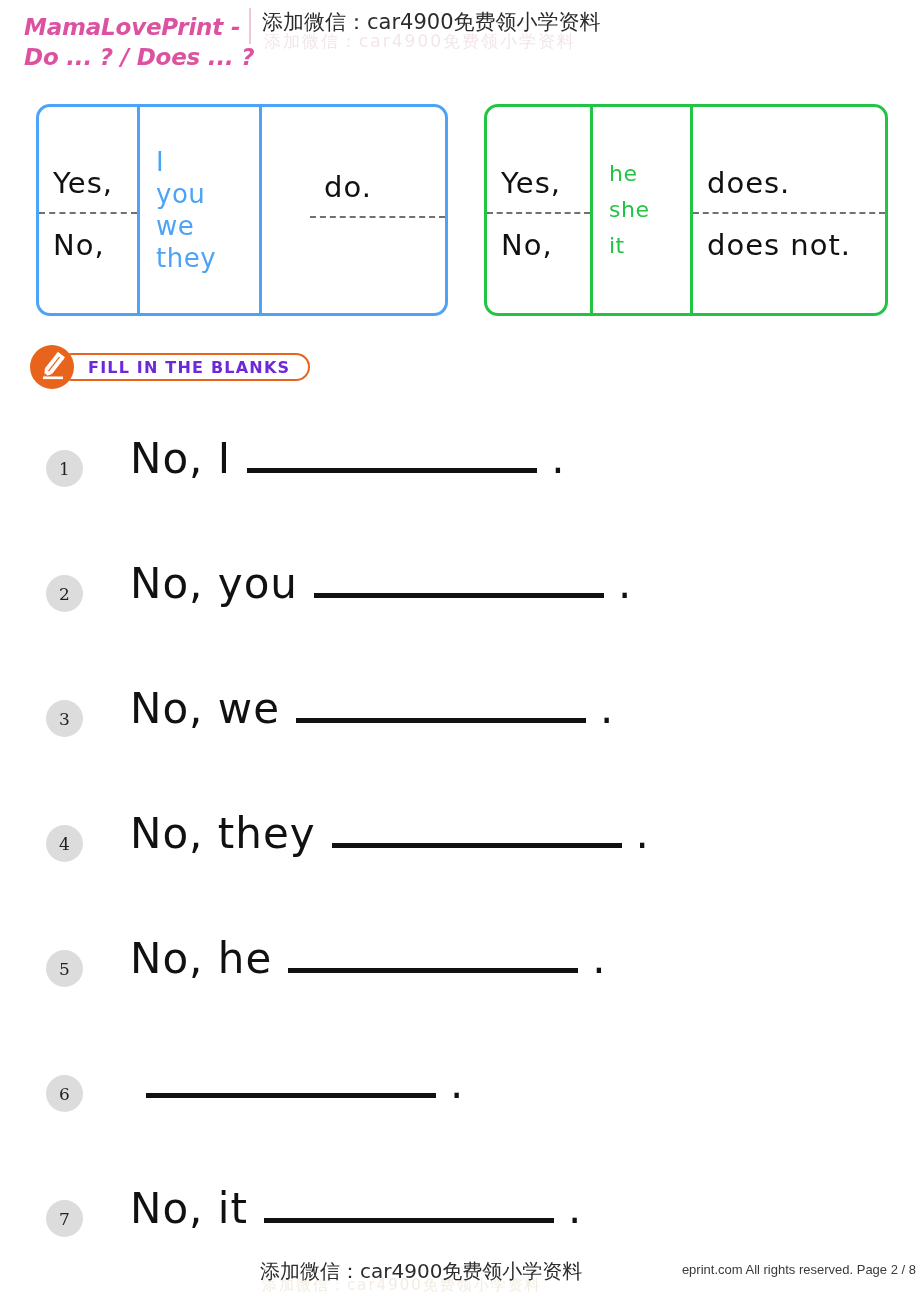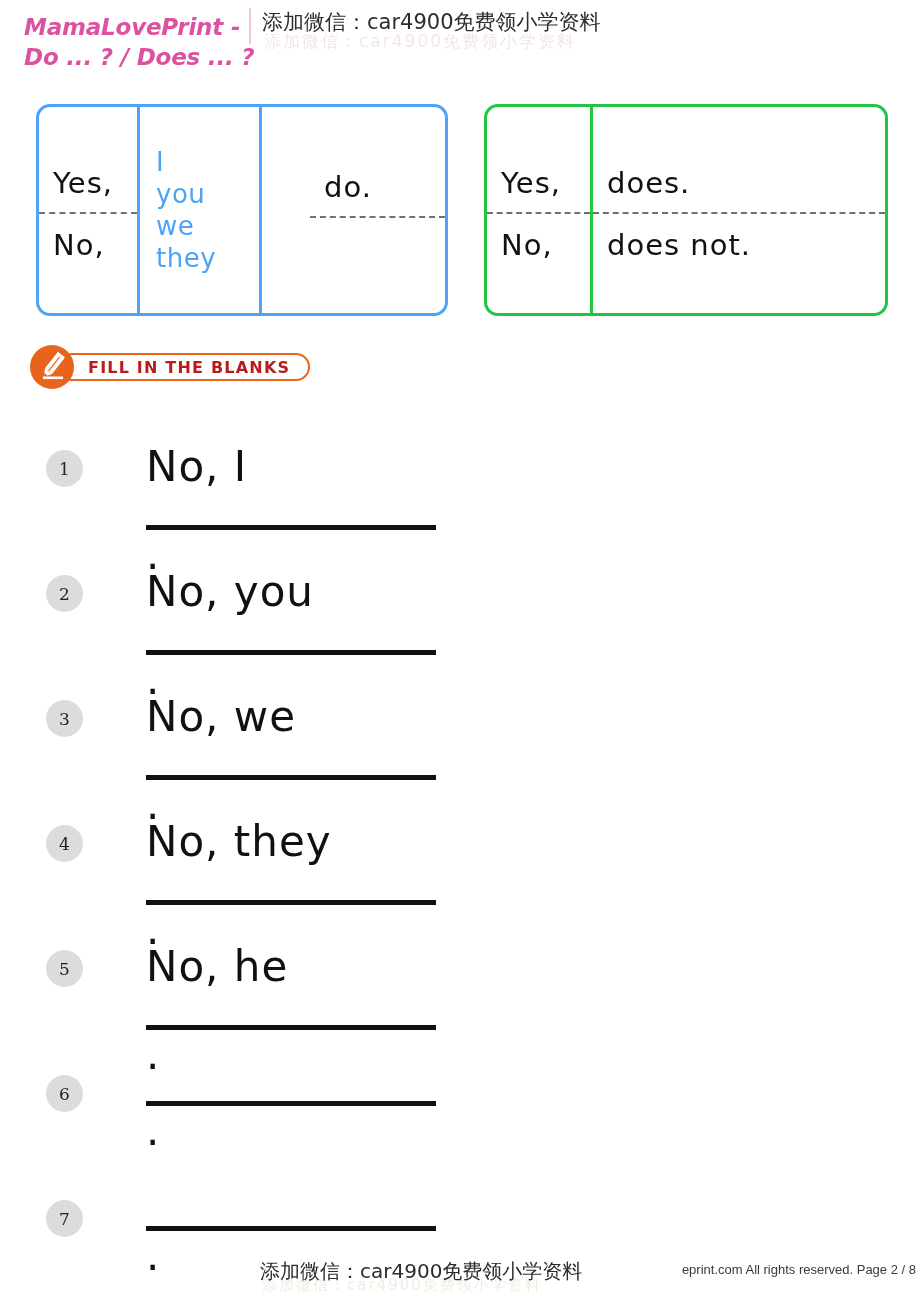--- a/index.html
+++ b/index.html
@@ -173,21 +173,21 @@
     display: flex;
     align-items: center;
     box-sizing: border-box;
     background: transparent;
   }
   #badge-label {
     font-family: "DejaVu Sans", sans-serif;
     font-size: 16px;
     font-weight: bold;
     letter-spacing: 1.2px;
-    color: #b91c1c;
+    color: #6d28d9;
     white-space: nowrap;
   }
 
   
   #questions {
     position: absolute;
     left: 0;
     top: 428px;
     width: 920px;
   }
@@ -207,25 +207,24 @@
     align-items: center;
     justify-content: center;
     font-family: "DejaVu Serif", serif;
     font-size: 17px;
     color: #222222;
     box-sizing: border-box;
   }
   .qtext {
     position: absolute;
     left: 130px;
-    top: 14px;
+    top: 6px;
     display: flex;
     align-items: baseline;
     white-space: nowrap;
-    flex-direction: column;
   }
   .qstem {
     font-family: "DejaVu Sans", sans-serif;
     font-size: 42px;
     letter-spacing: 1px;
     color: #111111;
   }
   .qblank {
     display: inline-block;
     margin: 0 14px 0 16px;
@@ -316,20 +315,27 @@
     </div>
     <div class="gcol col-c">
       <div class="gcell top dashed-top">do.</div>
     </div>
   </div>
 
   <div class="gbox green">
     <div class="gcol col-a">
       <div class="gcell top dashed-top">Yes,</div>
       <div class="gcell bottom">No,</div>
+    </div>
+    <div class="gcol col-b">
+      <div class="pron-stack">
+        <span class="pron">he</span>
+        <span class="pron">she</span>
+        <span class="pron">it</span>
+      </div>
     </div>
     <div class="gcol col-c">
       <div class="gcell top dashed-top">does.</div>
       <div class="gcell bottom">does not.</div>
     </div>
   </div>
 
 </div>
 
 <div id="section-badge">
@@ -401,20 +407,21 @@
     <div class="qnum">6</div>
     <div class="qtext">
       <span class="qblank"></span>
       <span class="qdot">.</span>
     </div>
   </div>
 
   <div class="qrow">
     <div class="qnum">7</div>
     <div class="qtext">
+      <span class="qstem">No, it</span>
       <span class="qblank"></span>
       <span class="qdot">.</span>
     </div>
   </div>
 
 </div>
 
 <div id="footer">
   <div id="footer-text">eprint.com All rights reserved. Page 2 / 8</div>
   <div id="bottom-watermark">

